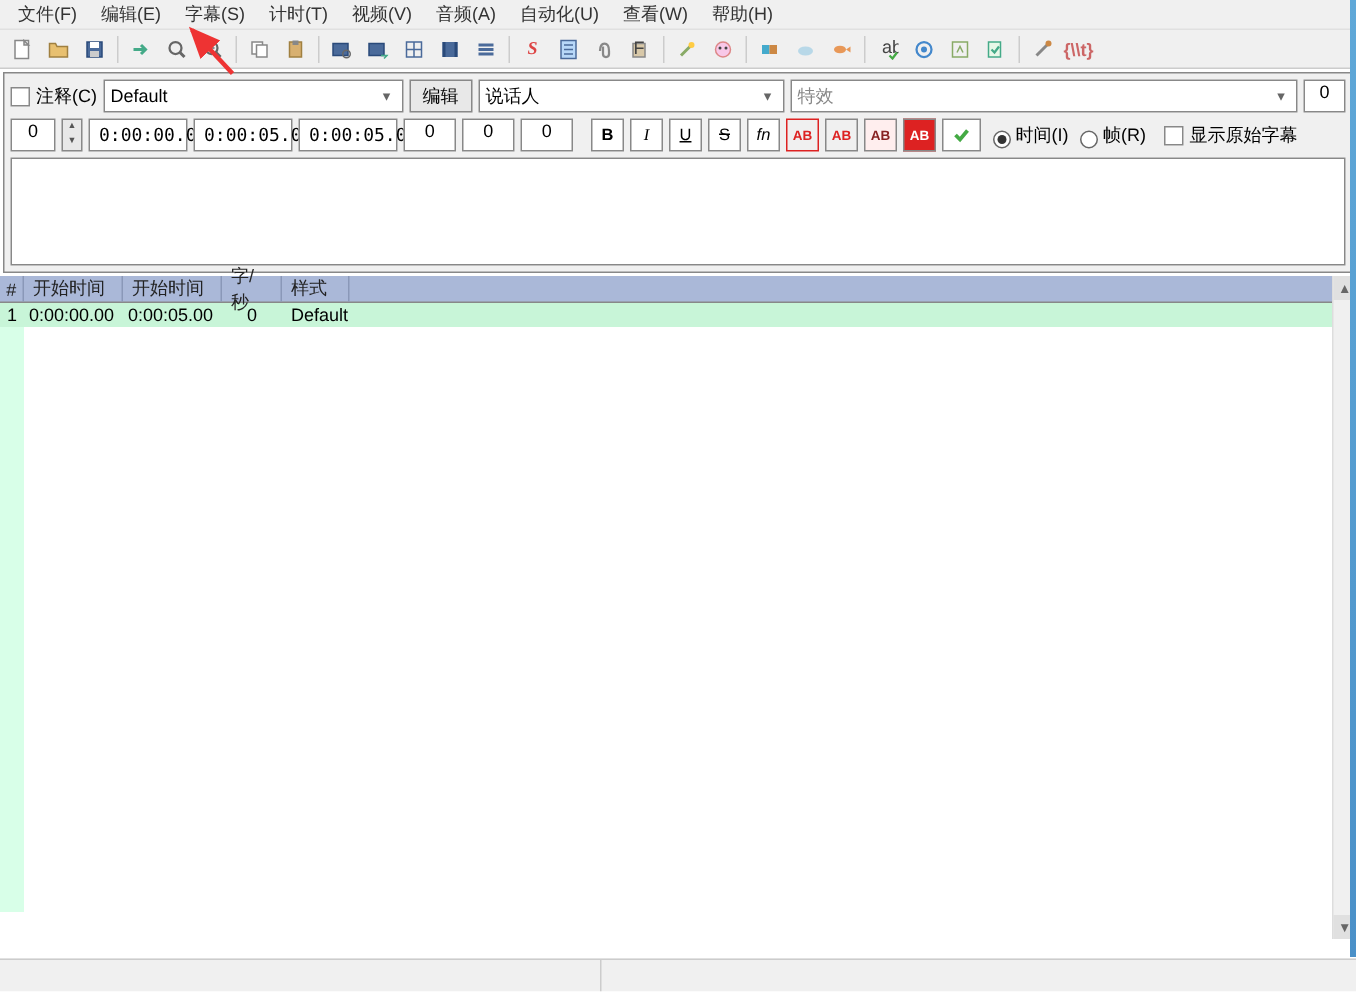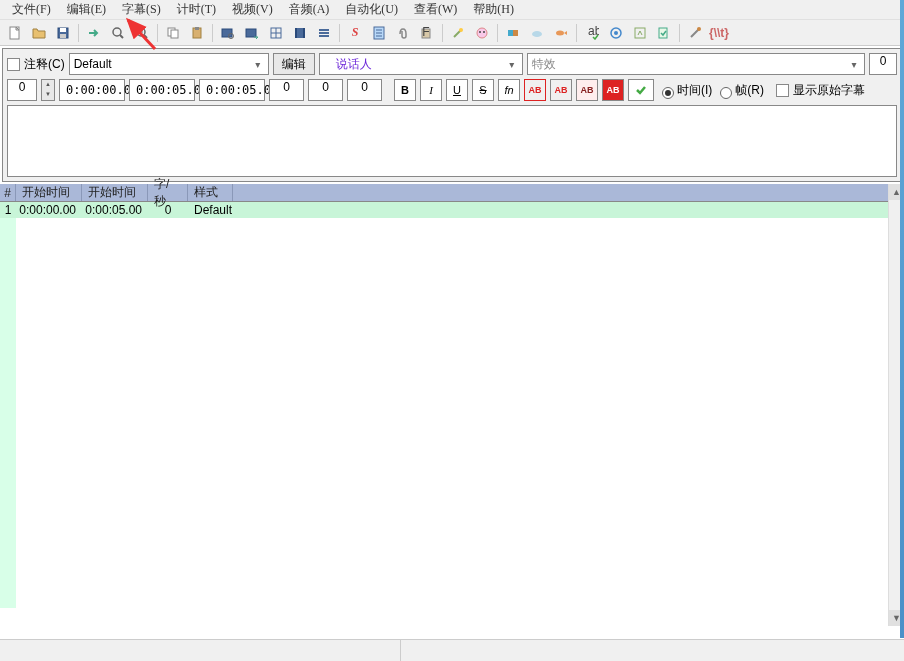--- a/index.html
+++ b/index.html
@@ -1,19 +1,19 @@
 <!DOCTYPE html>
 <html><head>
   <meta charset="utf-8">
   <style>
     * { box-sizing: border-box; margin: 0; padding: 0; font-family: "Segoe UI", Tahoma, sans-serif; font-size: 12px; }
     body { background: #fff; width: 904px; height: 661px; overflow: hidden; position: relative; }
     
     .menubar { display: flex; background: #f0f0f0; height: 20px; align-items: center; padding: 0 4px; border-bottom: 1px solid #e0e0e0; }
-    .menubar-item { padding: 2px 8px; cursor: default; color: #333; font-family: Liberation Serif, serif; }
+    .menubar-item { padding: 2px 8px; cursor: default; color: #333; }
     
     .toolbar { display: flex; background: #f0f0f0; height: 26px; align-items: center; padding: 0 4px; gap: 2px; border-bottom: 1px solid #ccc; }
     .toolbar-btn { width: 22px; height: 22px; display: flex; align-items: center; justify-content: center; cursor: pointer; border-radius: 2px; }
     .toolbar-sep { width: 1px; height: 18px; background: #ccc; margin: 0 2px; }
     
     .edit-panel { background: #f0f0f0; padding: 4px; border: 1px solid #888; margin: 2px; }
     .edit-row1 { display: flex; align-items: center; gap: 4px; margin-bottom: 4px; }
     .edit-row2 { display: flex; align-items: center; gap: 4px; margin-bottom: 4px; }
     .edit-textarea-wrap { border: 1px solid #888; background: #fff; height: 72px; width: 100%; }
     
@@ -314,21 +314,21 @@
     <label class="checkbox-wrap">
       <span class="checkbox-box"></span>
       <span>注释(C)</span>
     </label>
     <div class="combo" style="width:200px;">
       <span>Default</span>
       <span class="combo-arrow">▾</span>
     </div>
     <button class="btn-edit">编辑</button>
     <div class="combo" style="width:204px;">
-      <span style="color:#6d28d9;margin-left:12px;">说话人</span>
+      <span style="color:#000000;">说话人</span>
       <span class="combo-arrow">▾</span>
     </div>
     <div class="combo" style="flex:1;">
       <span style="color:#888;">特效</span>
       <span class="combo-arrow">▾</span>
     </div>
     <div class="num-input" style="width:28px;">0</div>
   </div>
 
   <div class="edit-row2">

